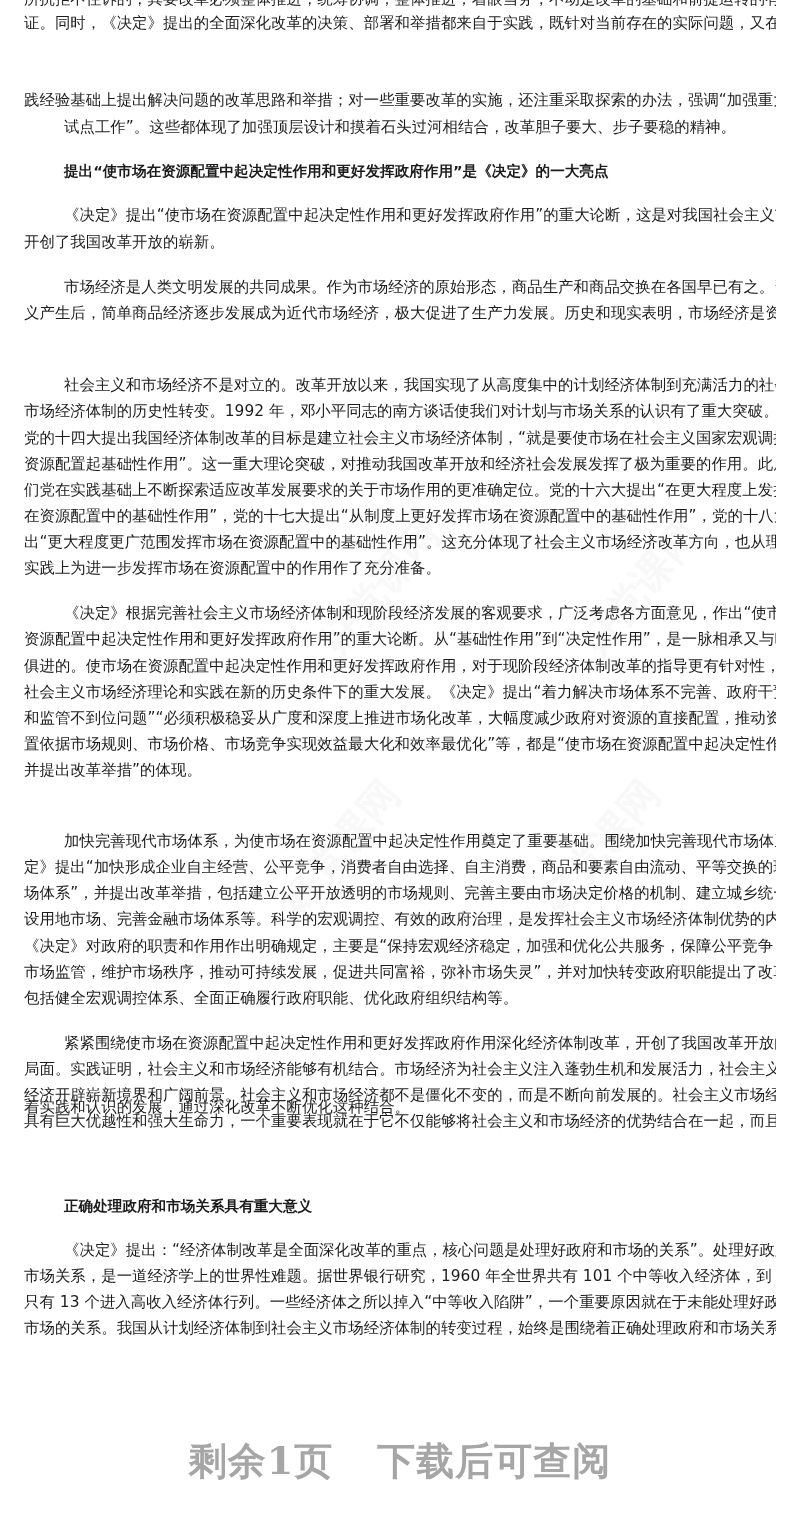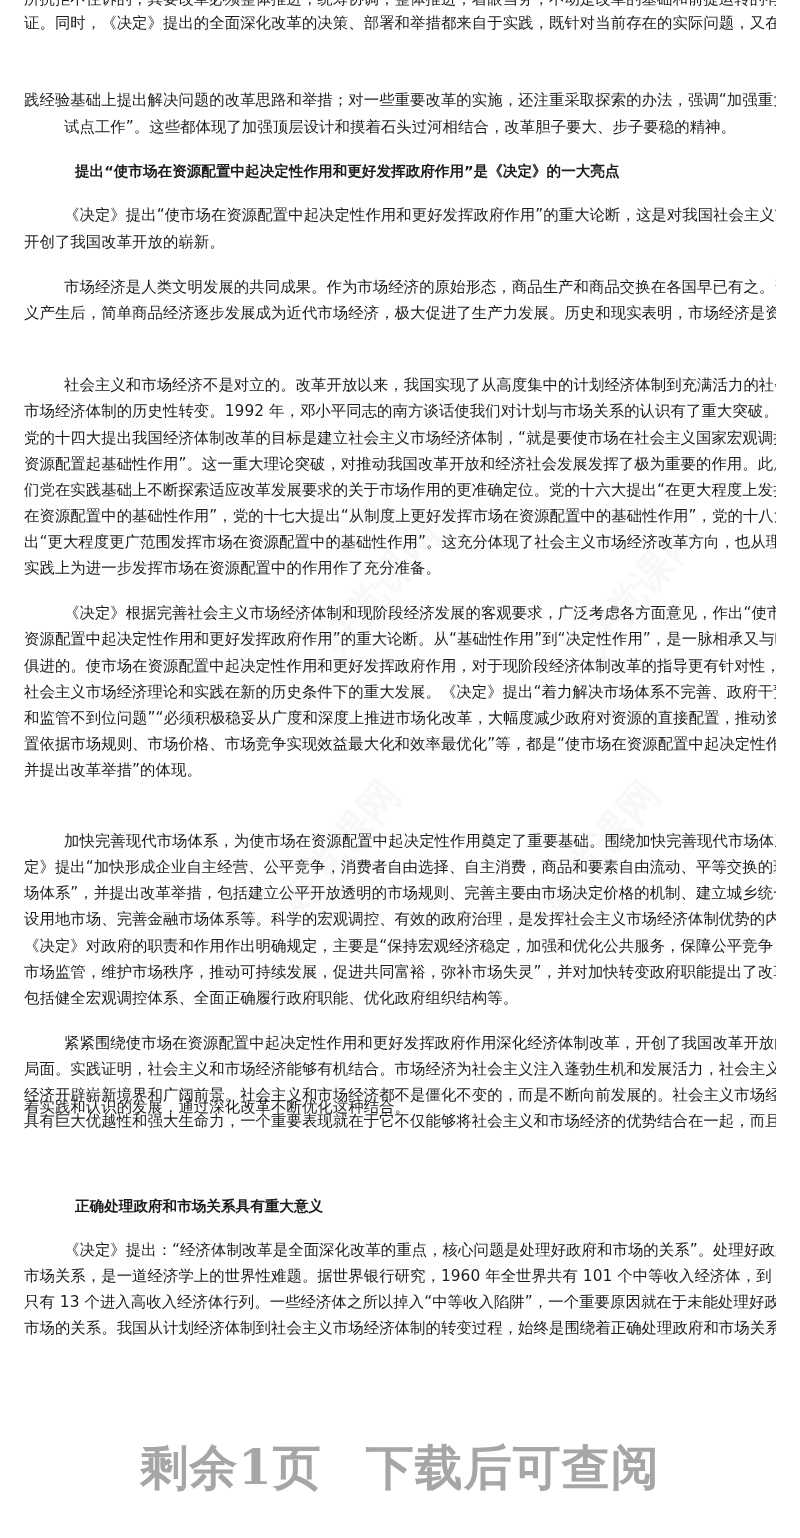--- a/index.html
+++ b/index.html
@@ -2,25 +2,25 @@
 <html><head>
 <meta charset="utf-8">
 <style>
   html, body { margin: 0; padding: 0; background: #ffffff; }
   body { width: 800px; height: 1538px; position: relative; overflow: hidden;
          font-family: "DejaVu Sans", "Liberation Sans", sans-serif; color: #1c1c1c; }
   .page { position: absolute; left: 0; top: 0; width: 800px; height: 1538px; }
   .line { position: absolute; left: 24px; width: 752px; font-size: 15.4px; line-height: 20px;
           white-space: nowrap; overflow: hidden; letter-spacing: 0.05px; }
   .line.first { left: 64px; width: 712px; }
-  .heading { position: absolute; left: 75px; font-size: 14.6px; font-weight: bold; line-height: 20px; white-space: nowrap; }
+  .heading { position: absolute; left: 64px; font-size: 14.6px; font-weight: bold; line-height: 20px; white-space: nowrap; }
   .watermark { position: absolute; font-size: 40px; color: rgba(150,150,150,0.07); transform: rotate(-50deg);
                white-space: nowrap; pointer-events: none; font-weight: bold; }
   .more { position: absolute; left: 0; top: 1436px; width: 800px; text-align: center;
-          font-family: "DejaVu Serif", "Liberation Serif", serif; font-weight: bold; font-size: 48px;
+          font-family: "DejaVu Serif", "Liberation Serif", serif; font-weight: bold; font-size: 38px;
           color: #a6a6a6; letter-spacing: 1px; }
   .more .gap { display: inline-block; width: 44px; }
 </style>
 </head>
 <body>
 
 <div class="page">
 
   <div class="watermark" style="left:300px;top:560px;">好党课网</div>
   <div class="watermark" style="left:560px;top:560px;">好党课网</div>

